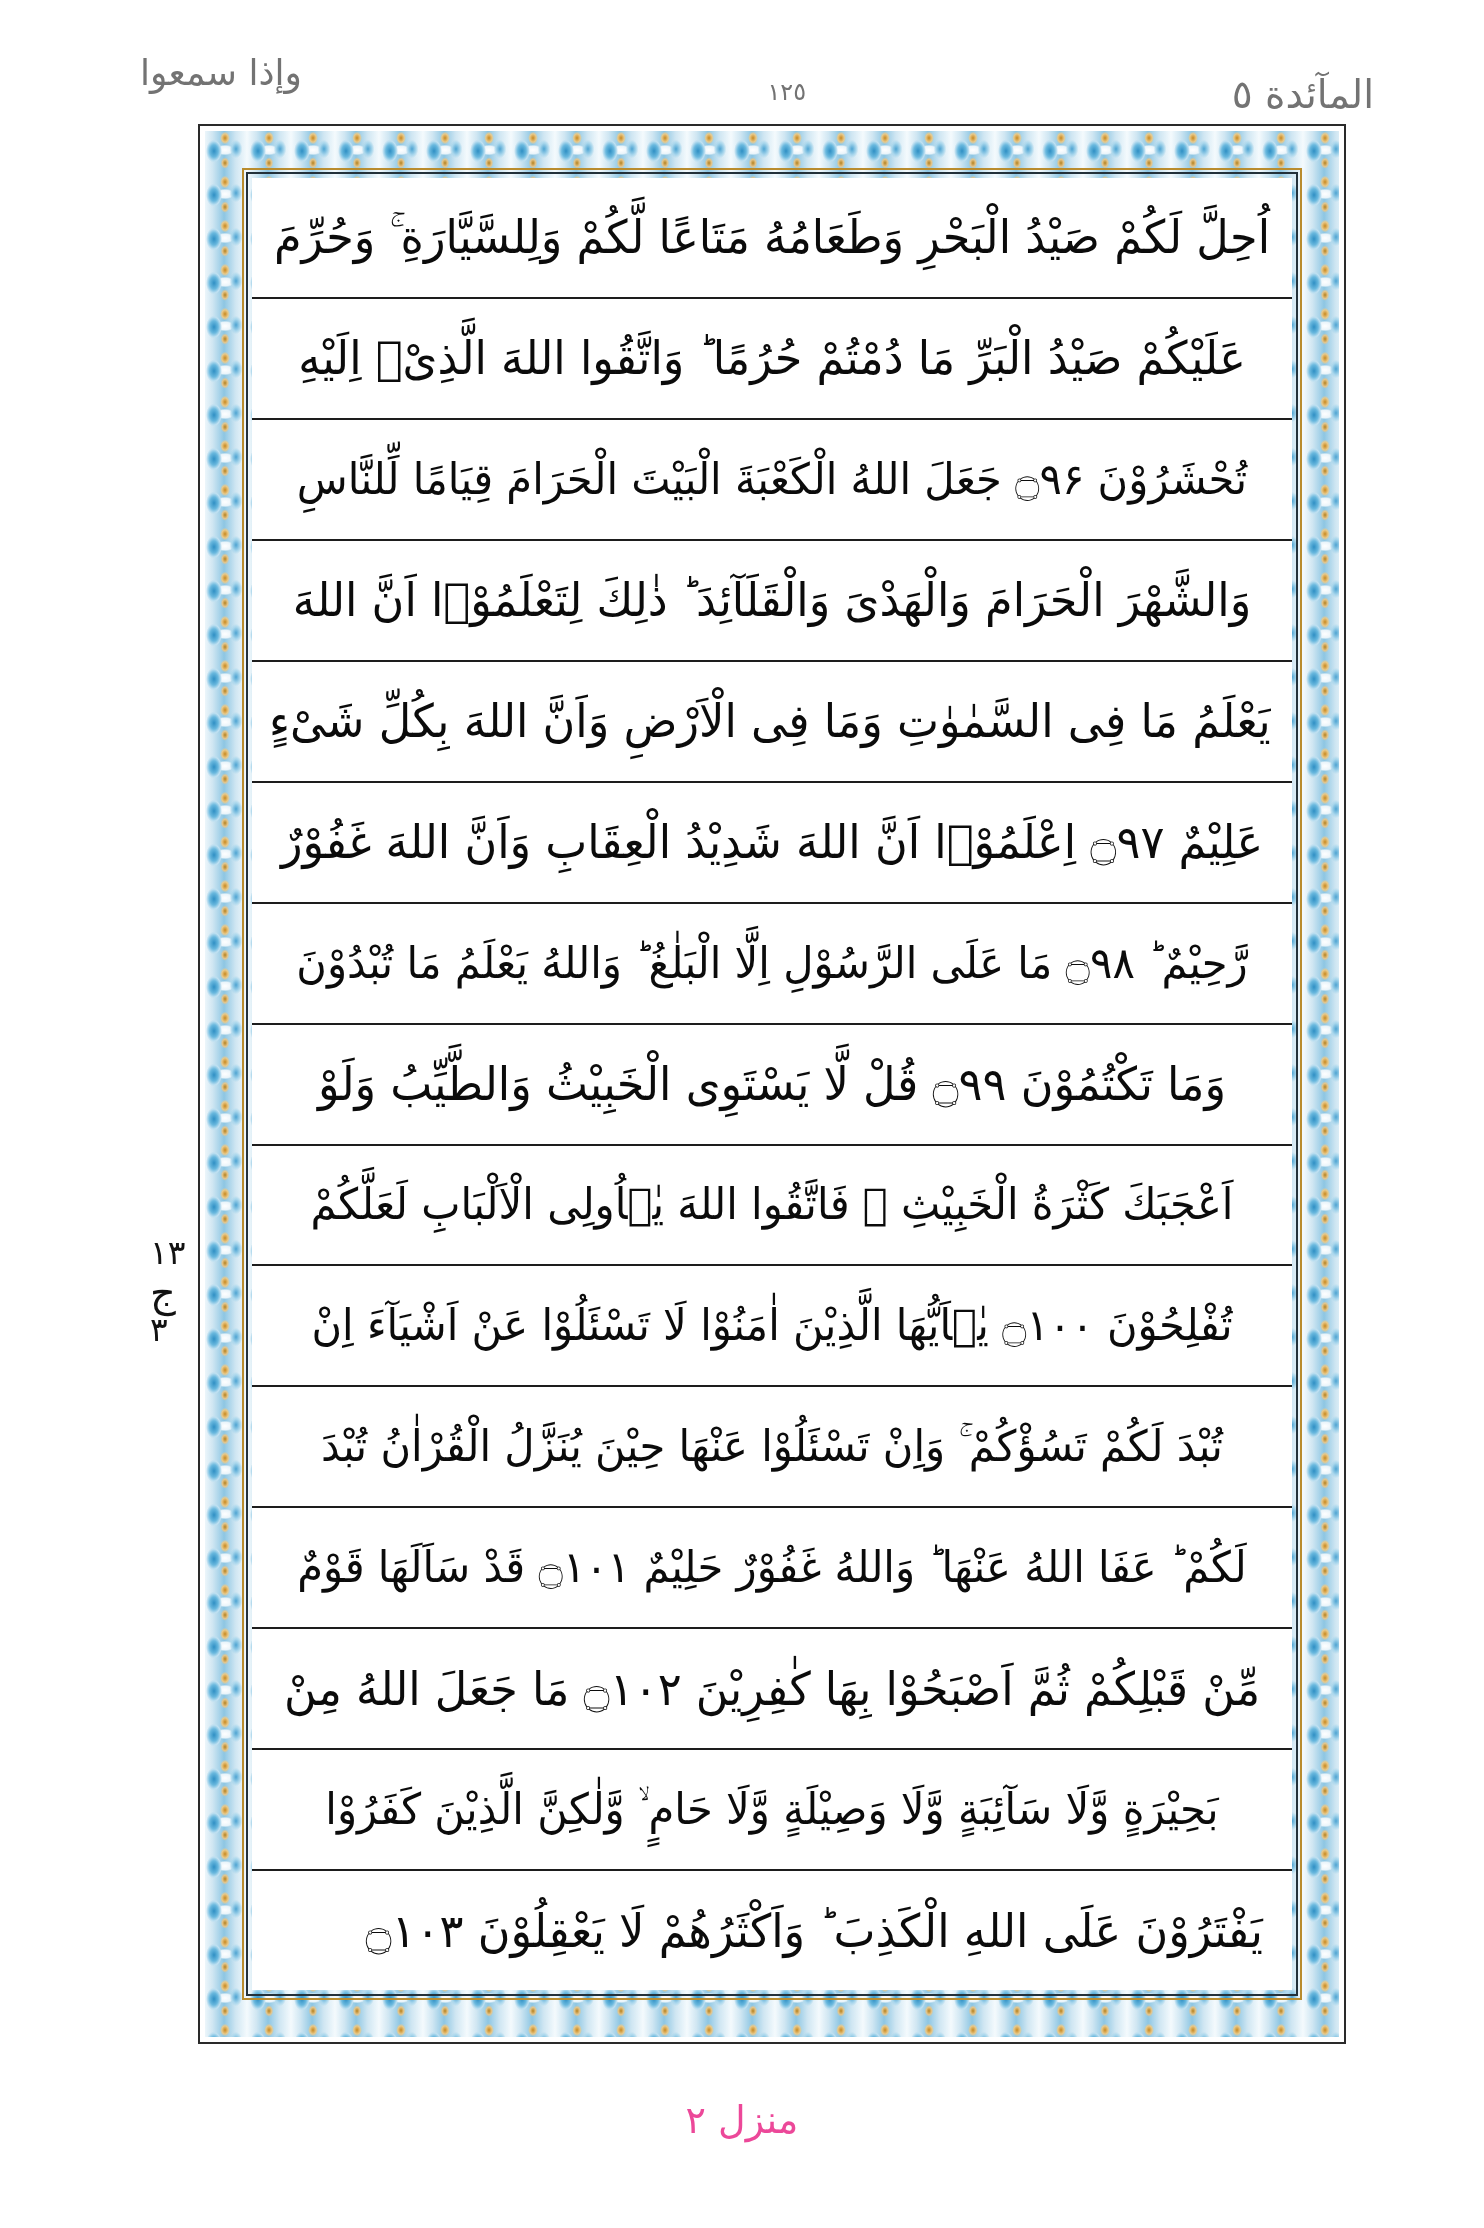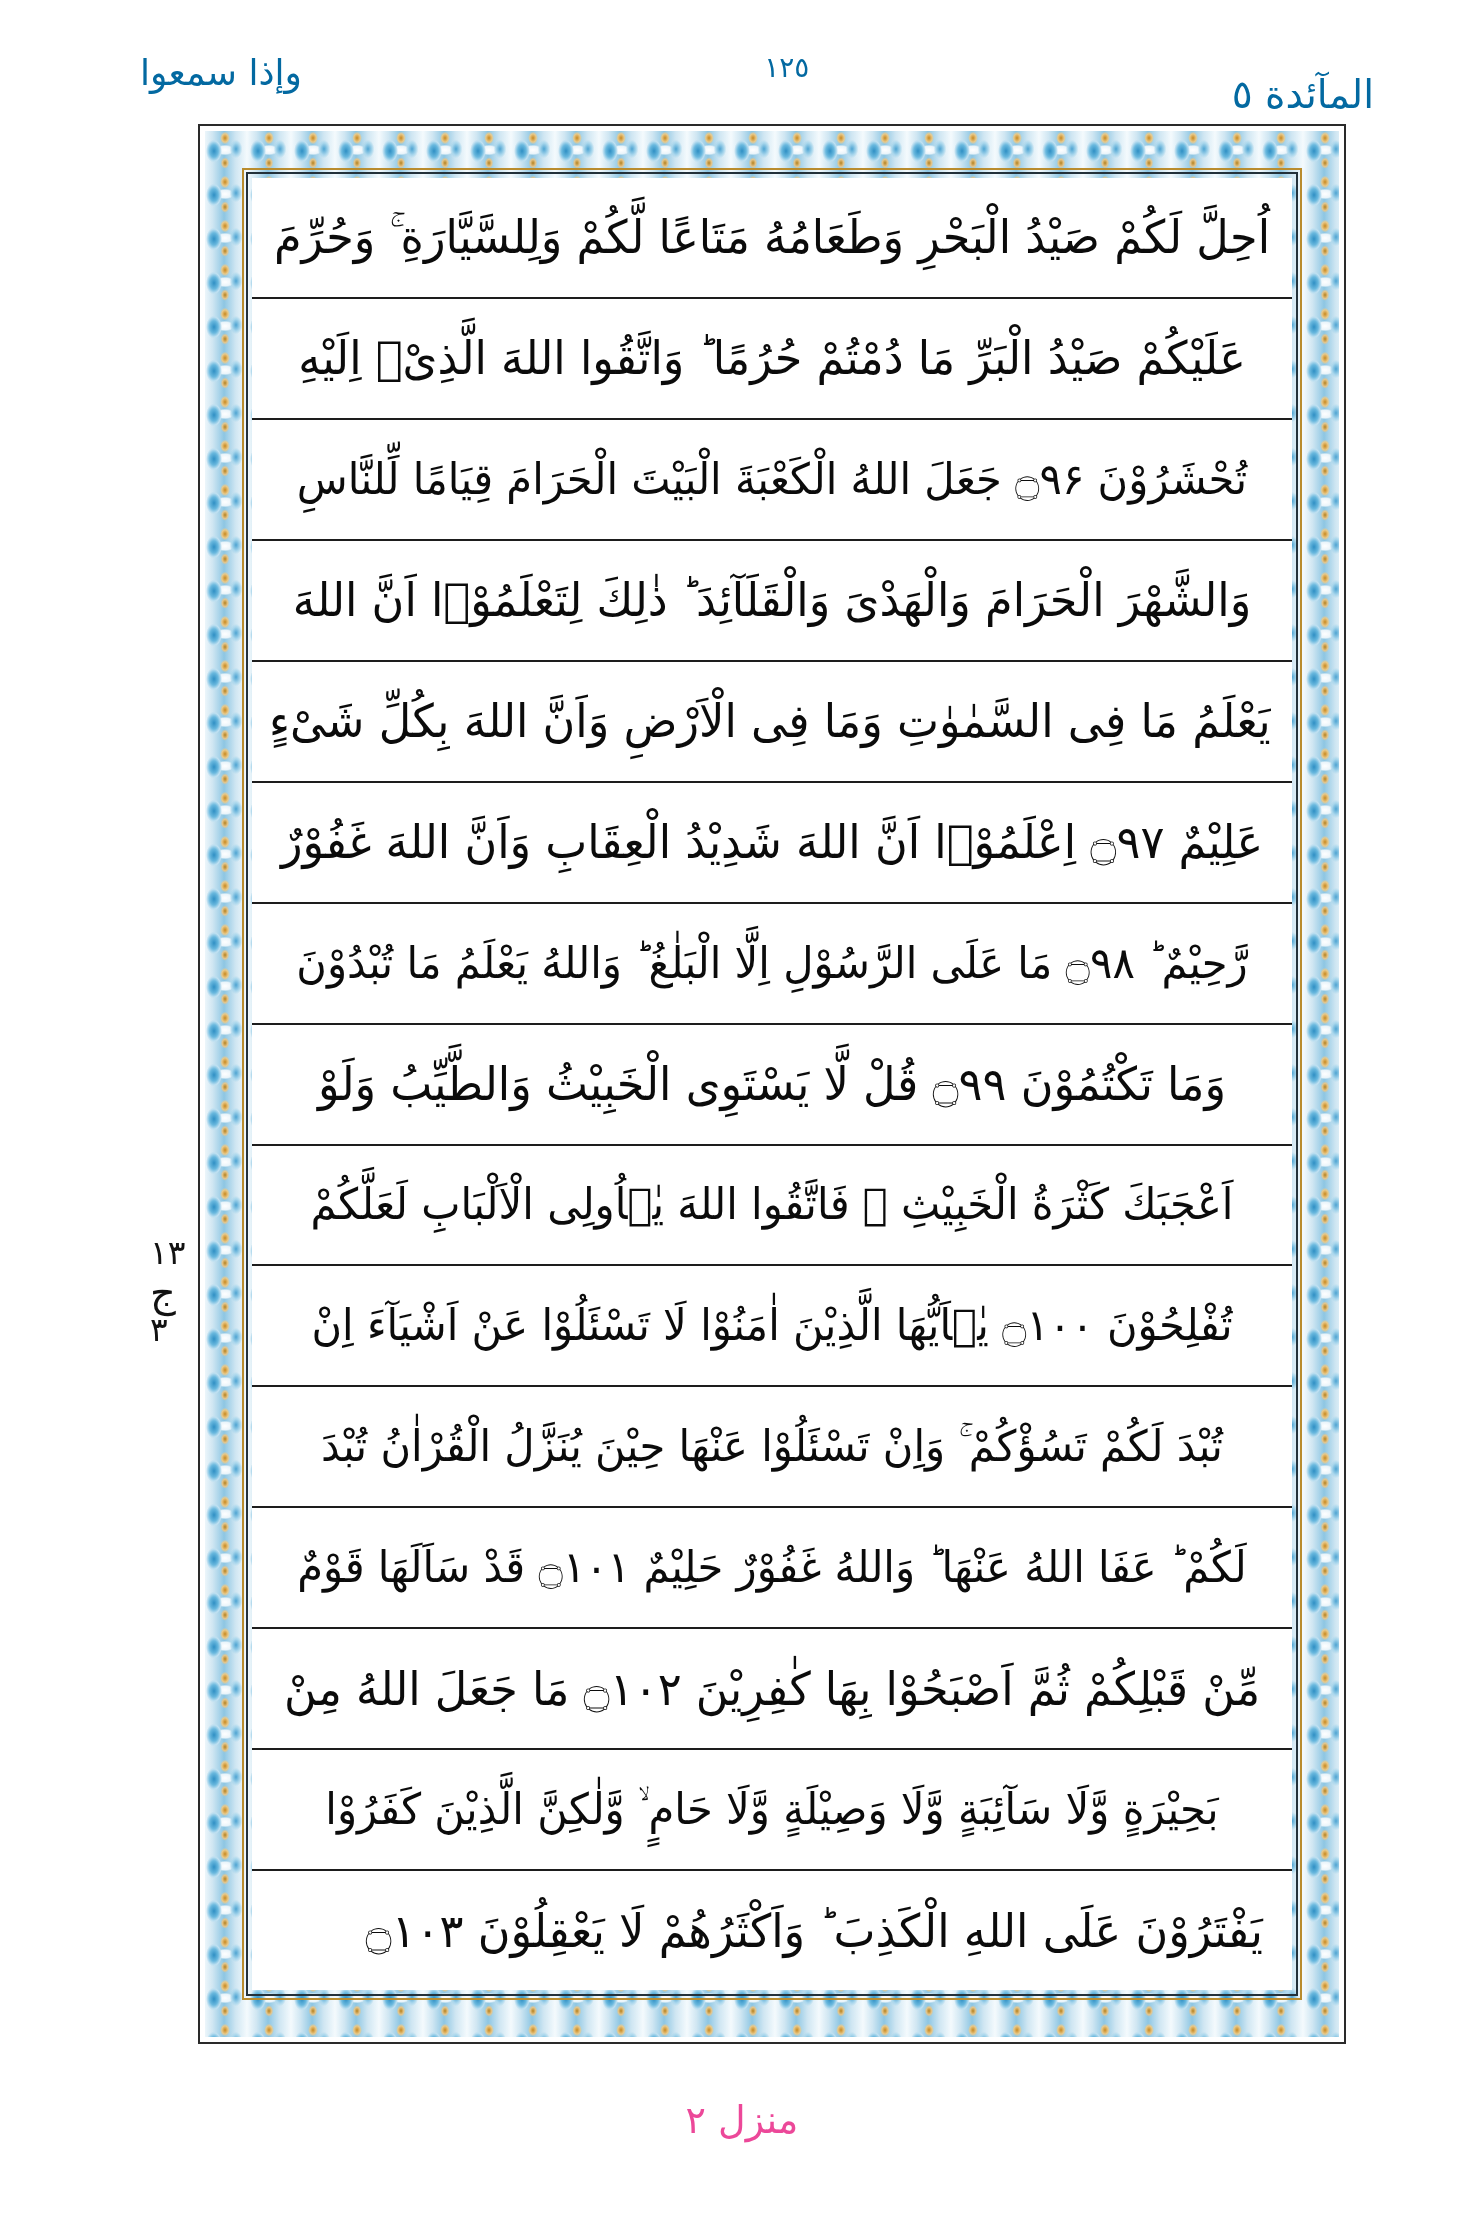--- a/index.html
+++ b/index.html
@@ -23,27 +23,27 @@
     right: 110px;
     height: 70px;
     display: flex;
     align-items: flex-start;
     justify-content: space-between;
     direction: rtl;
   }
   .hdr-item {
     font-family: "DejaVu Sans", "Liberation Sans", sans-serif;
     font-size: 38px;
-    color: #0369a1;
+    color: #737373;
     line-height: 1.15;
     white-space: nowrap;
     font-weight: 500;
   }
   .hdr-surah { font-size: 39px; letter-spacing: -1px; margin-top: 21px; }
-  .hdr-page  { font-size: 28px; position: relative; left: 20px; }
+  .hdr-page  { font-size: 24px; position: relative; left: 20px; margin-top: 27px; }
   .hdr-ruku  { font-size: 36px; }
 
   
   .page-frame {
     position: absolute;
     left: 198px;
     top: 124px;
     width: 1148px;
     height: 1920px;
     border: 2px solid #2a2a2a;

